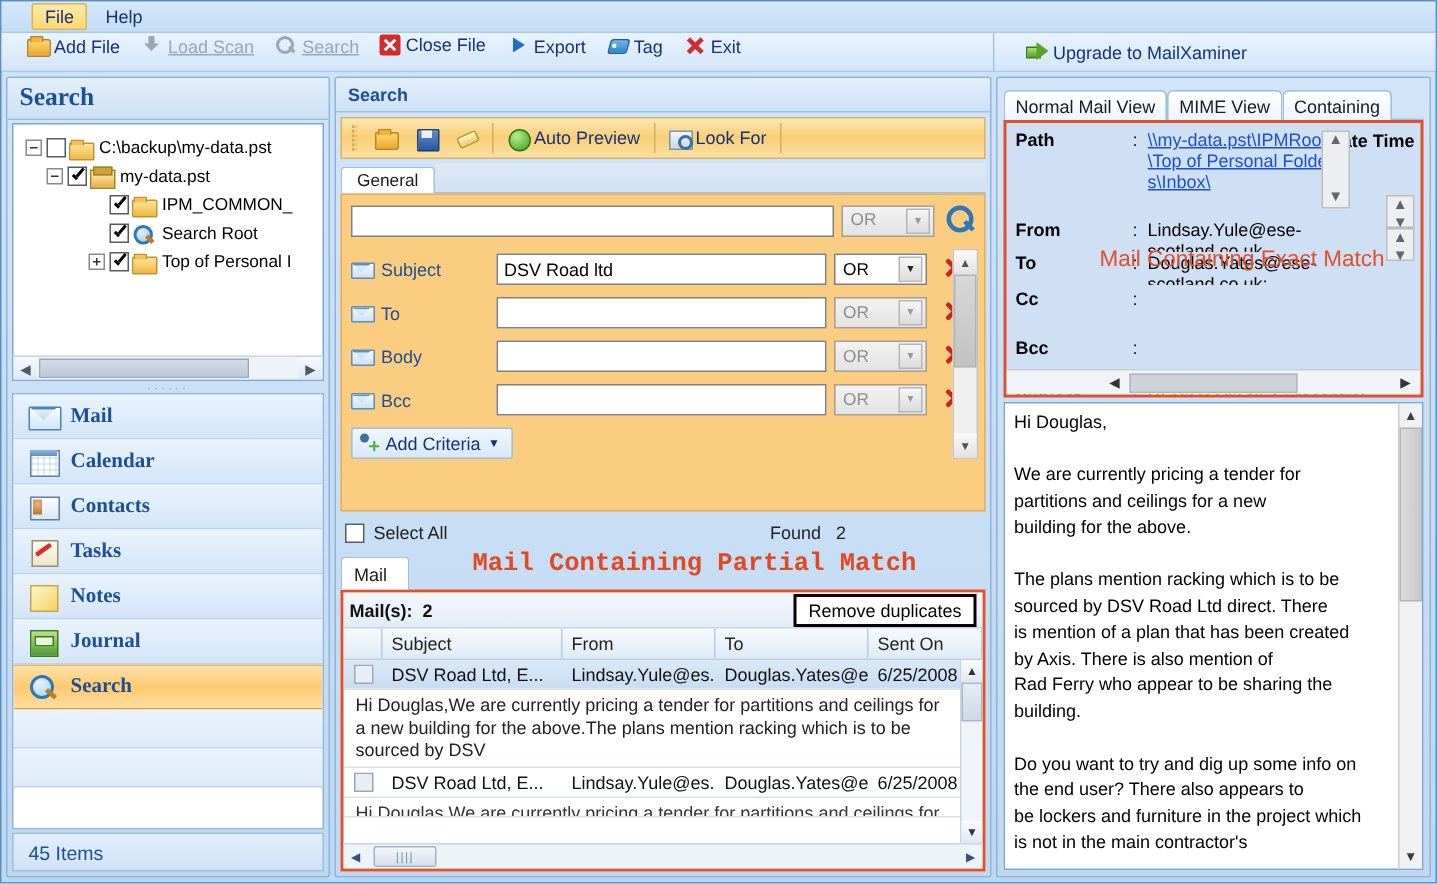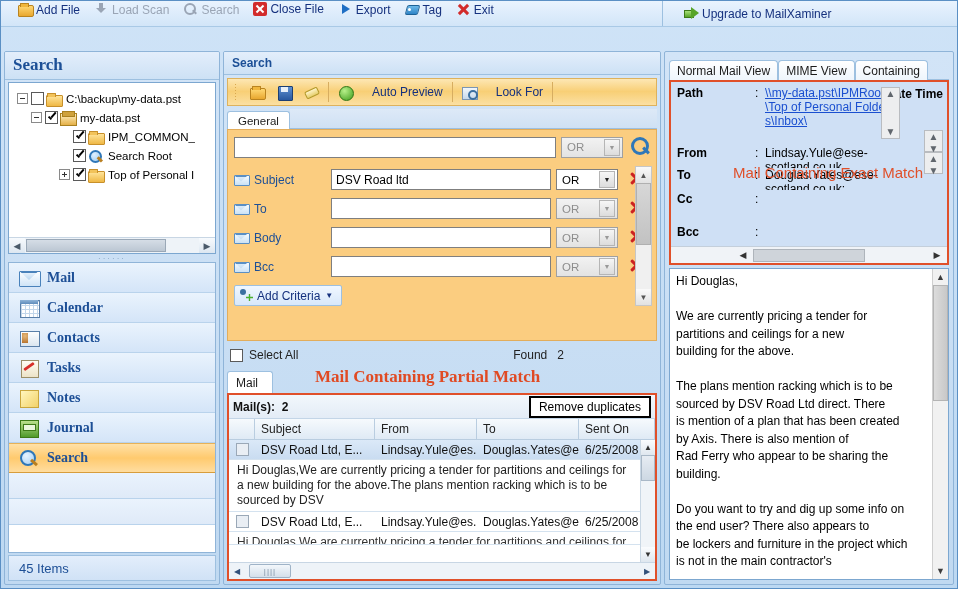--- a/index.html
+++ b/index.html
@@ -58,21 +58,21 @@
     display: flex; align-items: center;
     padding-left: 16px;
     background: linear-gradient(180deg,#e9f3fe 0%, #d2e5f8 100%);
   }
   .tb-btn {
     display: flex; align-items: center; gap: 3px;
     padding: 1px 5px; margin-right: 4px;
     color: #15317e; font-size: 12px;
     cursor: default; white-space: nowrap;
   }
-  .tb-btn.disabled { color: #9aa5b5; }
+  .tb-btn.disabled { color: #9aa5b5; text-decoration: underline; }
   .ico { display: inline-block; width: 15px; height: 15px; position: relative; flex: none; }
 
   
   .ico-folder-open::before {
     content: ""; position: absolute; left: 0; top: 3px; width: 14px; height: 10px;
     background: linear-gradient(180deg,#ffd873,#e8a72f);
     border: 1px solid #b9831f; border-radius: 1px 2px 2px 1px;
   }
   .ico-folder-open::after {
     content: ""; position: absolute; left: 2px; top: 1px; width: 7px; height: 3px;
@@ -414,21 +414,21 @@
     background: linear-gradient(180deg,#fde7b4 0%, #f8cf76 48%, #fbe0a3 100%);
     border: 1px solid #ddb25e;
     display: flex; align-items: center; padding-left: 6px;
   }
   .dotgrip {
     width: 4px; height: 18px; flex: none; margin-right: 6px;
     background-image: radial-gradient(#d9a84e 1px, transparent 1px);
     background-size: 3px 3px;
   }
   .stb-btn {
-    display: flex; align-items: center; gap: 19px;
+    display: flex; align-items: center; gap: 3px;
     padding: 1px 6px; font-size: 12px; color: #15317e; cursor: default;
   }
   .vsep { width: 1px; height: 20px; background: #d7ad60; margin: 0 3px; }
 
   .tabs-row {
     display: flex; align-items: flex-end; height: 20px;
     margin: 3px 3px 0 3px; position: relative;
   }
   .tab {
     font-size: 11.5px; color: #1b1b1b;
@@ -497,21 +497,21 @@
   .sa-box { width: 13px; height: 13px; border: 1px solid #5a5a5a; background: #fff; margin-right: 6px; }
   .found { margin-left: auto; margin-right: 90px; color: #222; }
 
   .mail-tab-row { display: flex; align-items: flex-end; height: 26px; margin: 2px 3px 0 3px; position: relative; }
   .mail-tab {
     font-size: 12px; color: #1b1b1b; padding: 4px 14px 3px 8px;
     background: #fff; border: 1px solid #9dc0e0; border-bottom: none; border-radius: 3px 3px 0 0;
   }
   .annot-partial {
     position: absolute; left: 88px; top: 0px;
-    font-family: Liberation Serif, serif;
+    font-family: Liberation Mono, monospace;
     font-size: 17px; font-weight: bold; color: #e04a23;
     white-space: nowrap;
   }
 
   .result-panel {
     flex: 1; margin: 0 3px 3px 3px;
     border: 2px solid #e0502a;
     background: #fff;
     display: flex; flex-direction: column;
     overflow: hidden;
@@ -657,20 +657,24 @@
   }
   .mbv-arrow { height: 16px; display: flex; align-items: center; justify-content: center; font-size: 9px; color: #3c3c3c; }
   .mbv-thumb { height: 116px; background: linear-gradient(90deg,#dcdcdc,#c8c8c8); border: 1px solid #b4b4b4; }
   .mbv-track { flex: 1; }
 </style>
 </head>
 <body>
 
 <div class="app">
 
+  <div class="menubar">
+    <div class="menu-item active">File</div>
+    <div class="menu-item">Help</div>
+  </div>
 
   <div class="toolbar-row">
     <div class="toolbar-left">
       <div class="tb-btn">
         <span class="ico ico-folder-open"></span>
         <span>Add File</span>
       </div>
       <div class="tb-btn disabled">
         <span class="ico ico-download"></span>
         <span>Load Scan</span>

